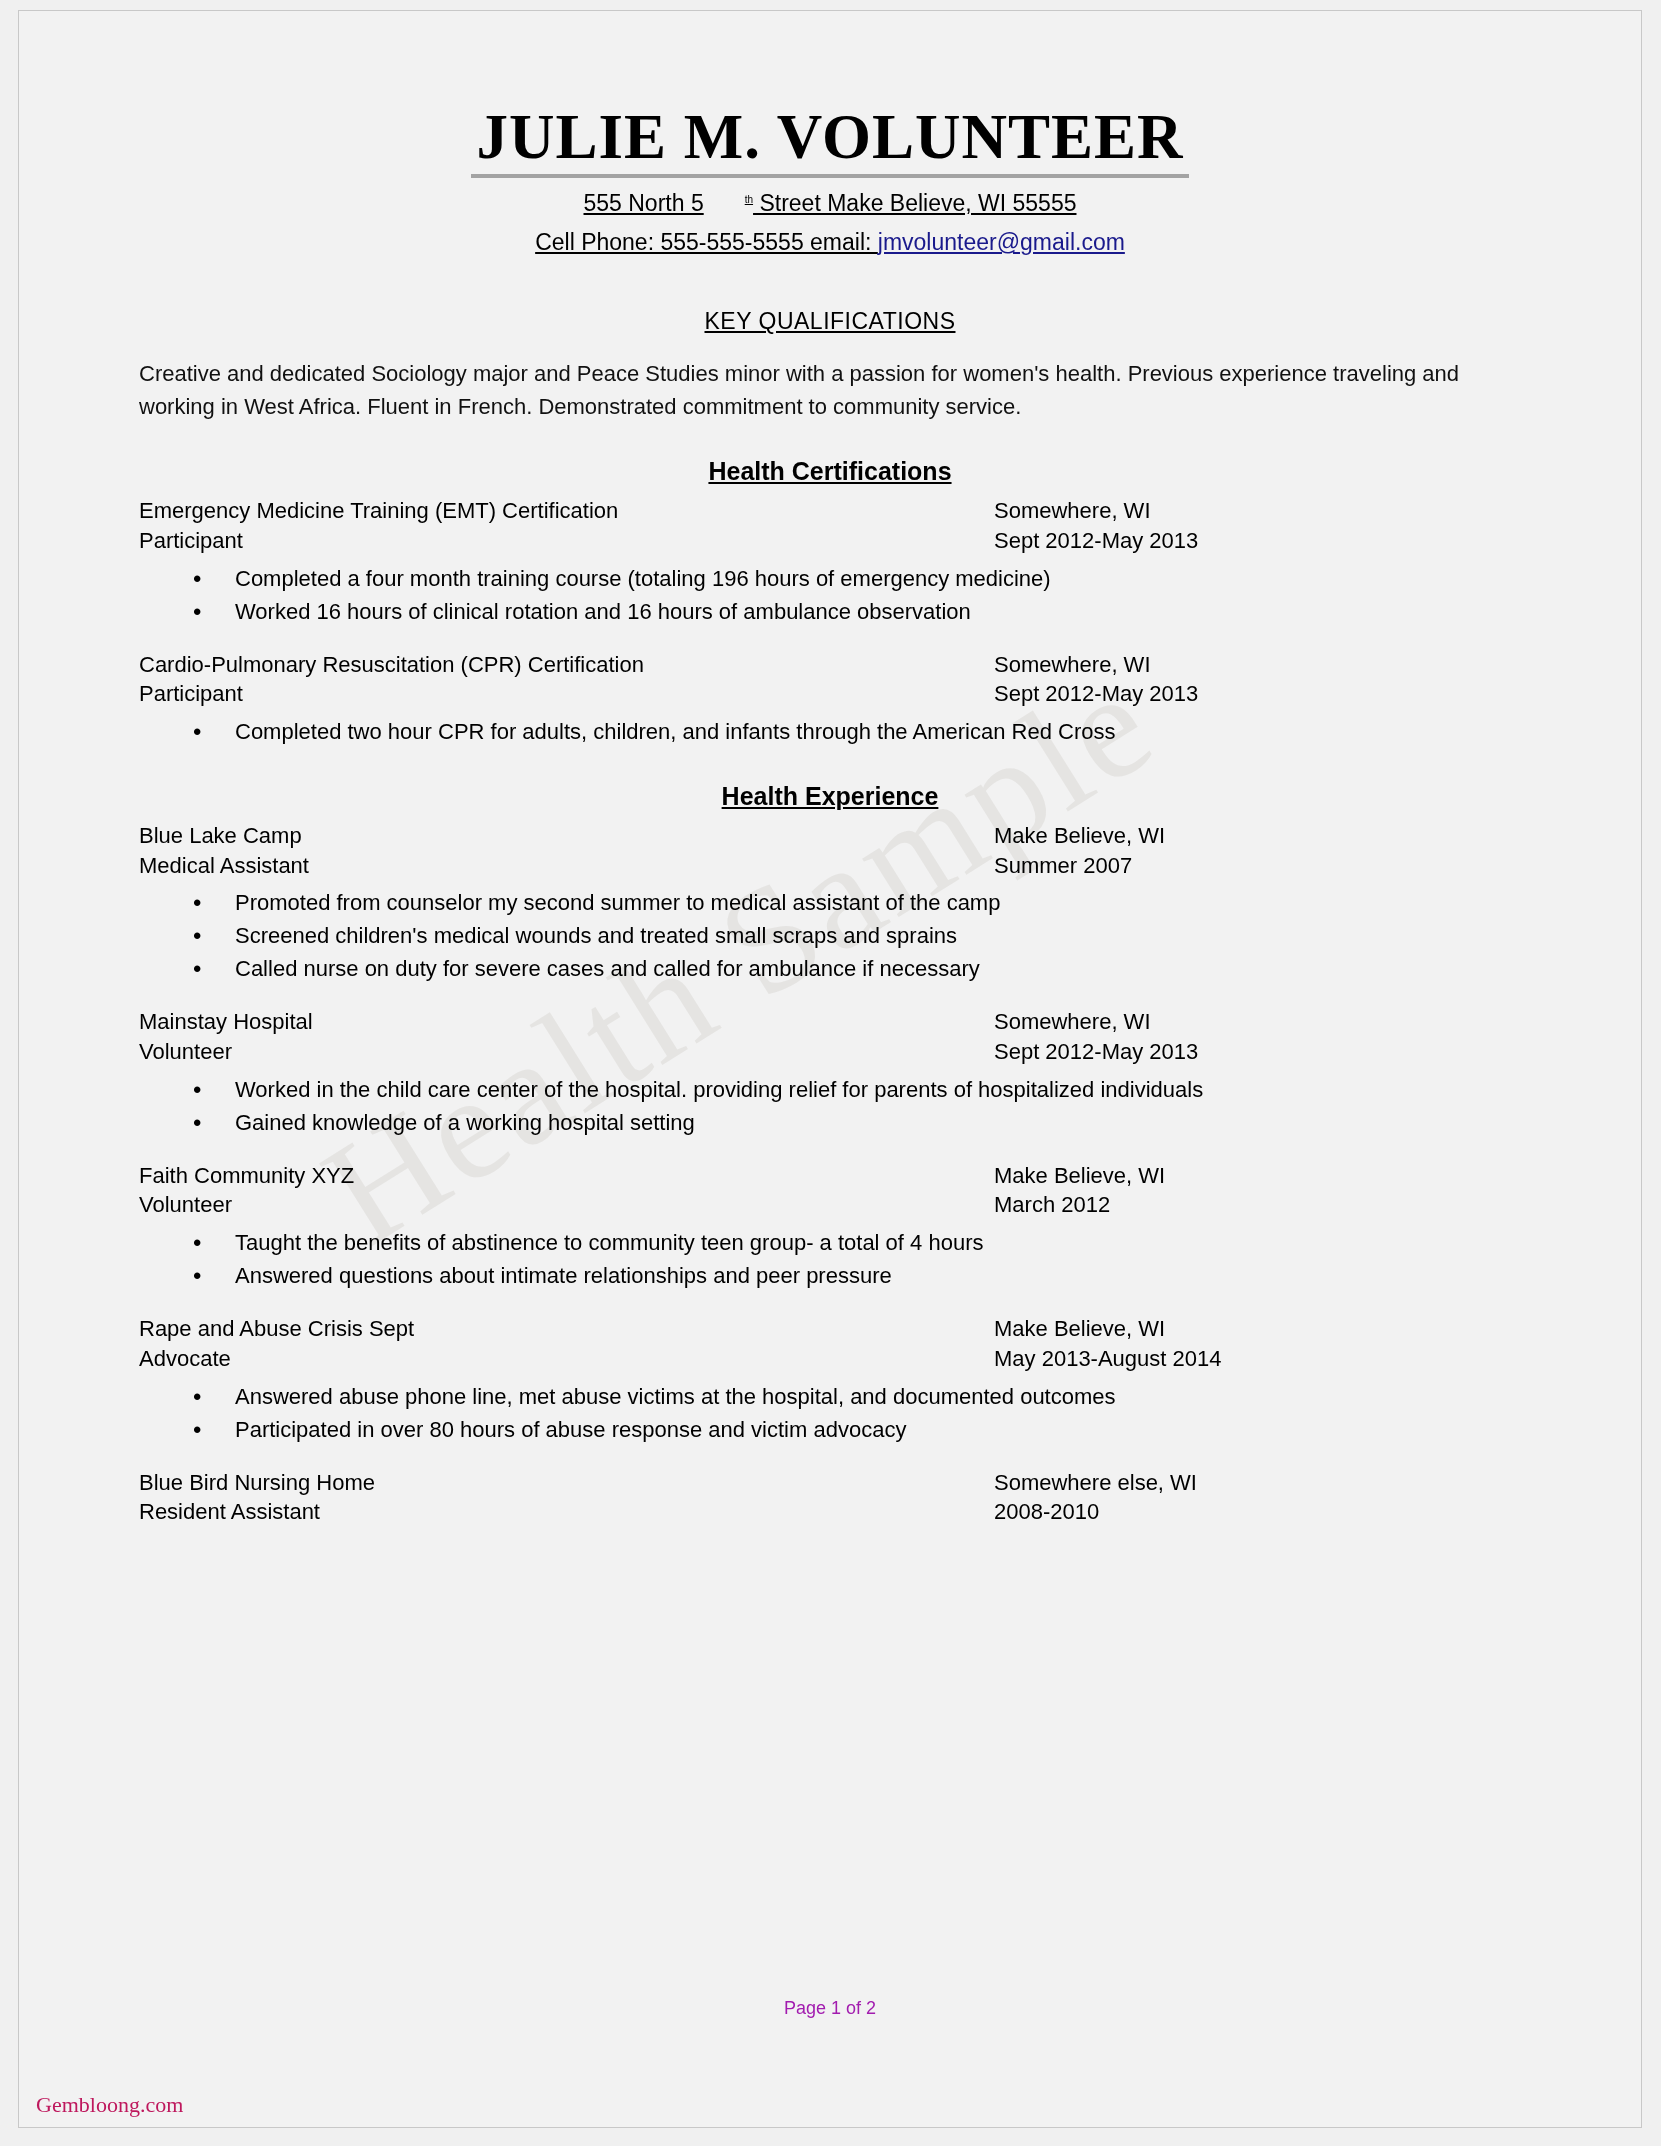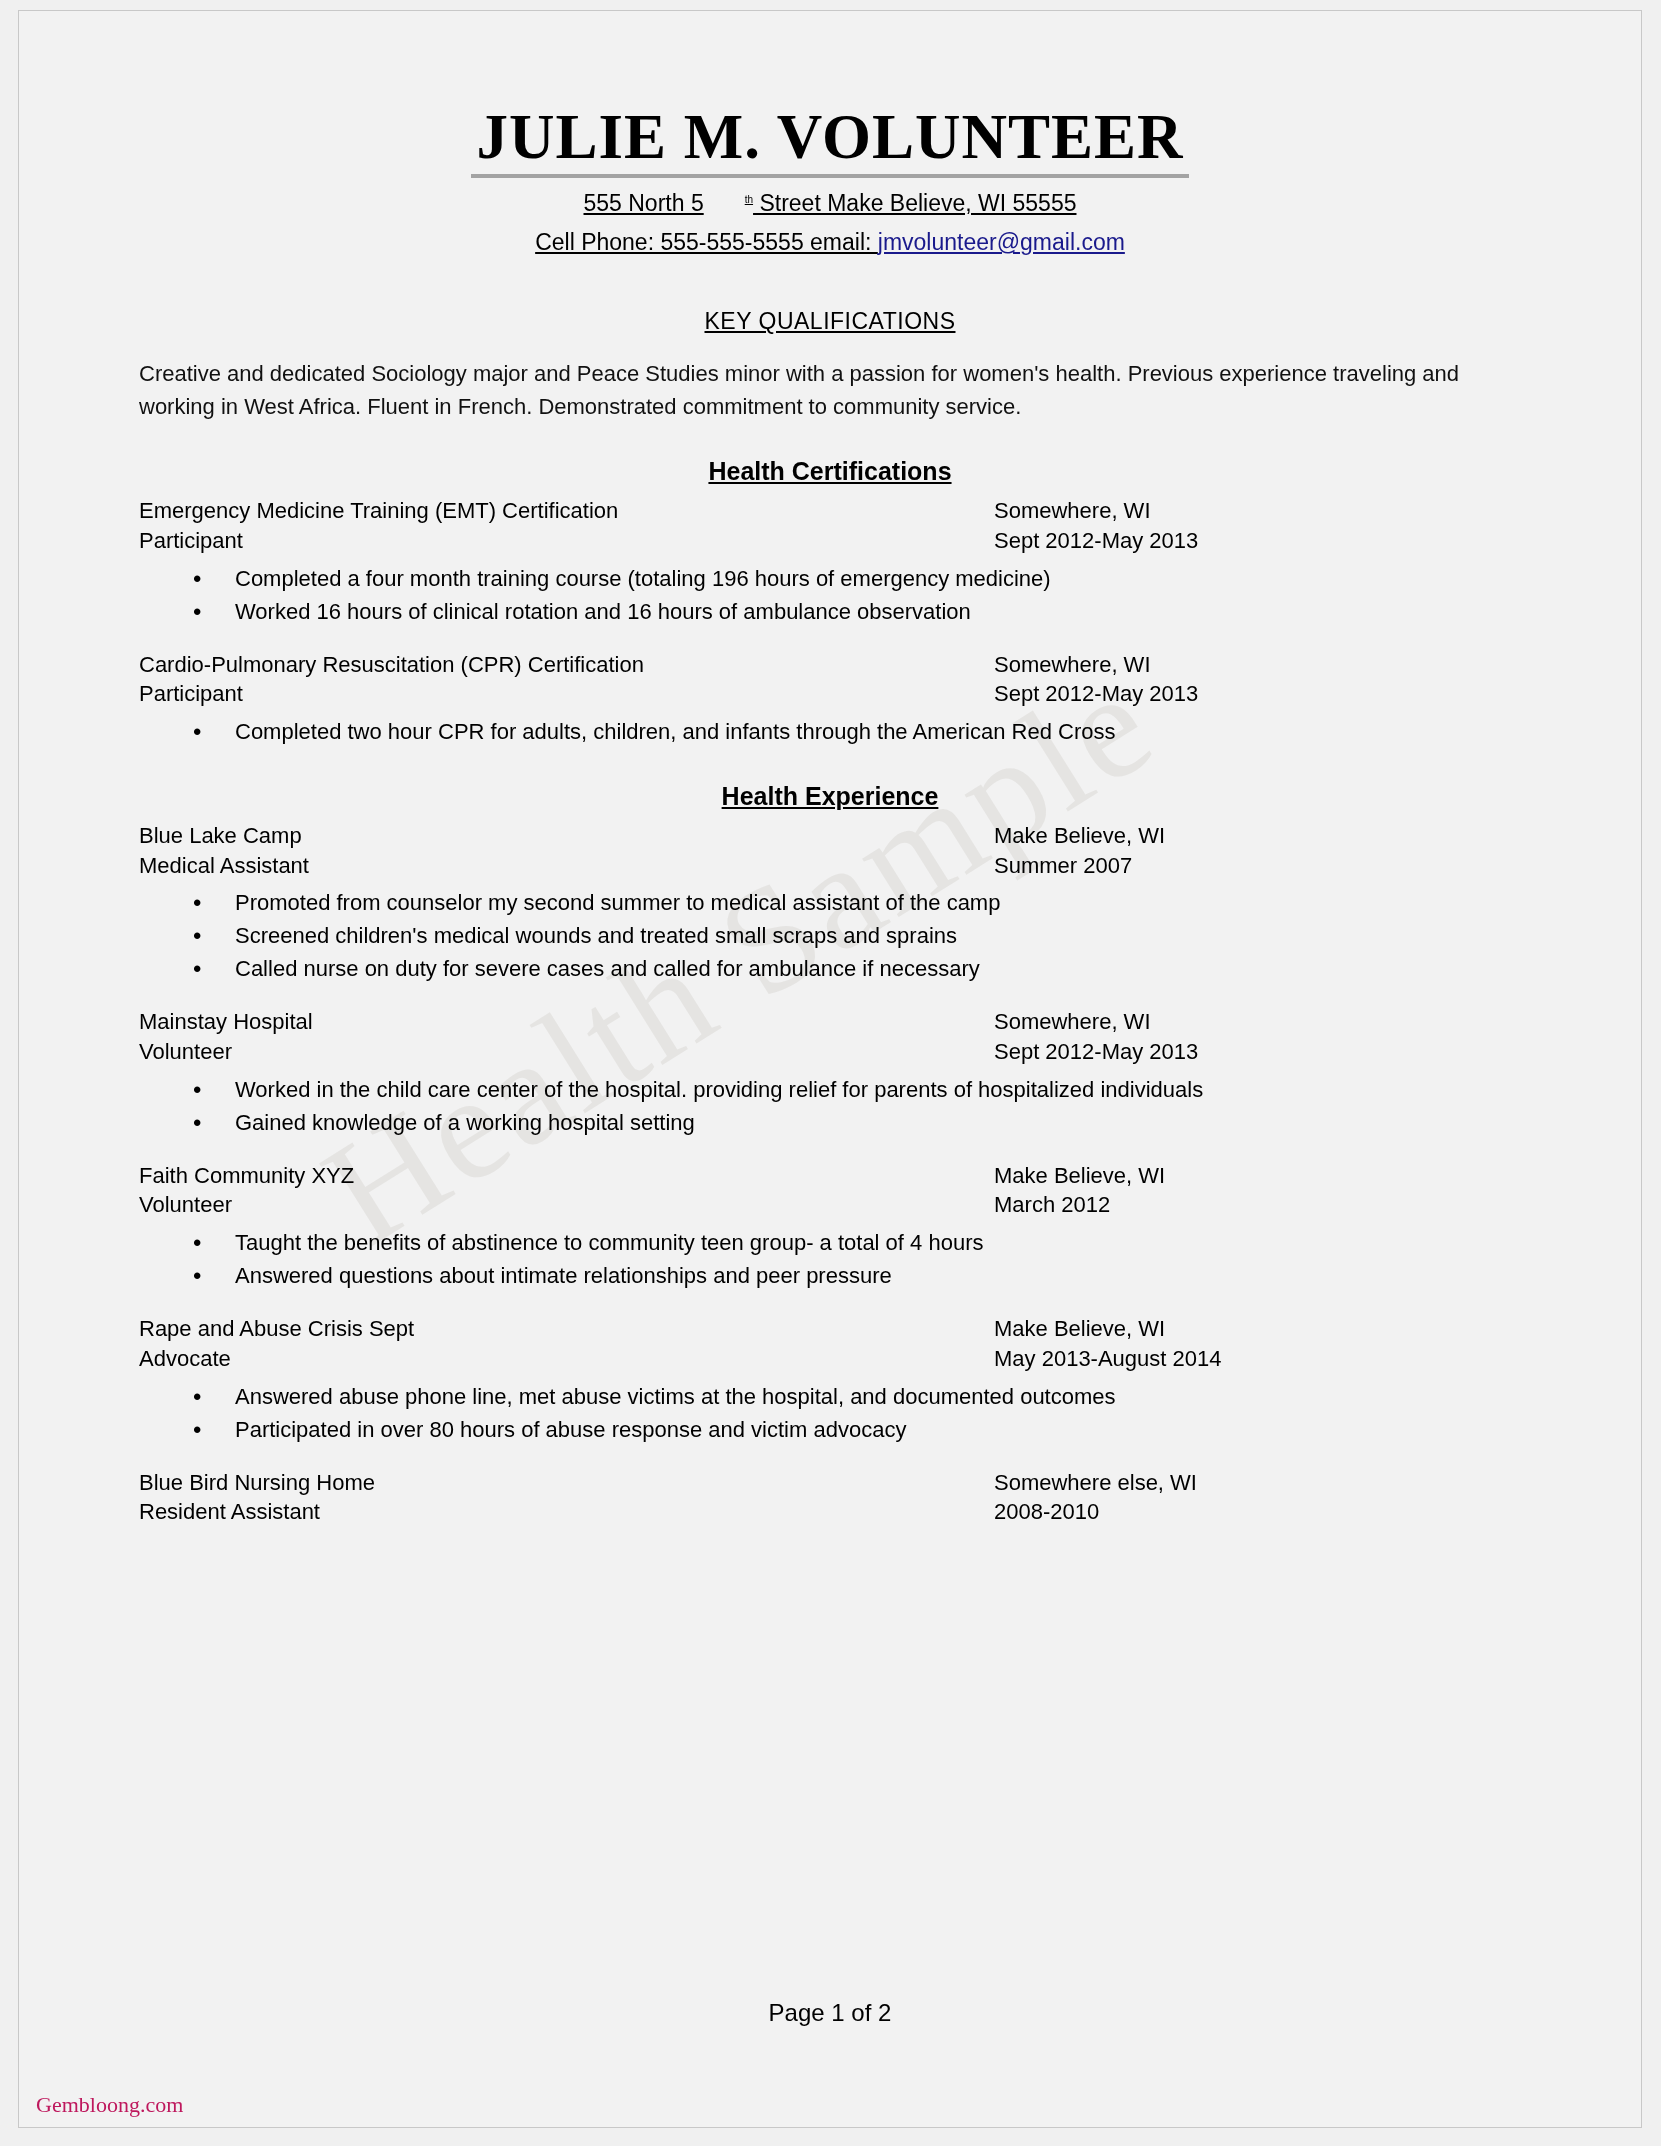--- a/index.html
+++ b/index.html
@@ -165,24 +165,24 @@
 
   .first-entry {
     margin-top: 10px;
   }
 
   
   .page-footer {
     position: absolute;
     left: 0;
     right: 0;
-    bottom: 100px;
-    text-align: center;
-    font-size: 24px;
-    color: #000000;
+    bottom: 108px;
+    text-align: center;
+    font-size: 18px;
+    color: #a21caf;
   }
   .site-credit {
     position: absolute;
     left: 36px;
     bottom: 28px;
     font-size: 22px;
     color: #be185d;
     font-family: "Liberation Serif", serif;
     z-index: 5;
   }

